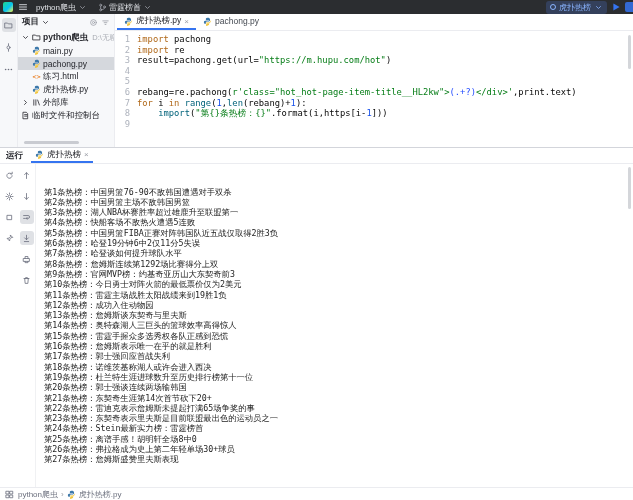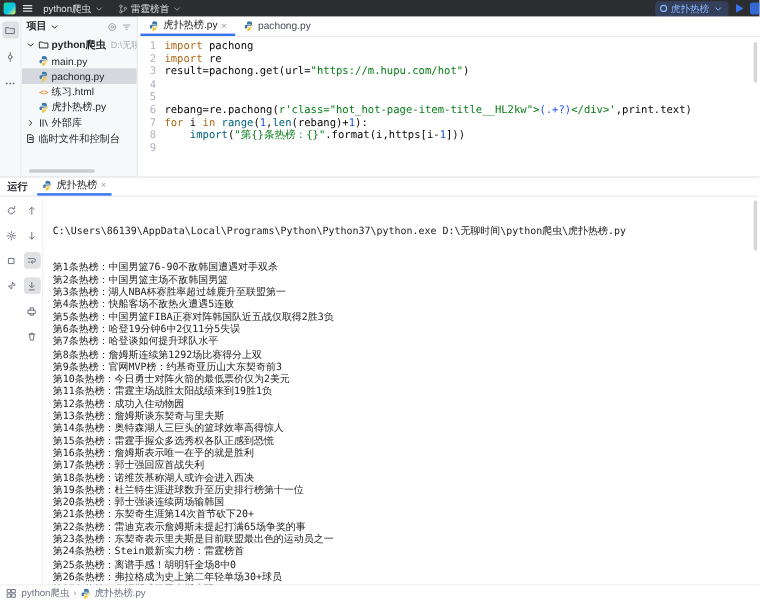--- a/index.html
+++ b/index.html
@@ -382,21 +382,20 @@
           </div>
           <div class="rtb-btn">
             <span class="icon s9">
               <svg viewBox="0 0 10 10" fill="none" stroke="currentColor" stroke-width="0.9" stroke-linecap="round" stroke-linejoin="round">
                 <path d="M2.2 2.8h5.6M4 2.8V1.8h2v1M3 2.8l.5 5.4h3L7 2.8"></path>
               </svg>
             </span>
           </div>
         </div>
       <div class="console" id="console">
-        <div class="cmdline">C:\Users\86139\AppData\Local\Programs\Python\Python37\python.exe D:\无聊时间\python爬虫\虎扑热榜.py</div>
       <div>第1条热榜：中国男篮76-90不敌韩国遭遇对手双杀</div><div>第2条热榜：中国男篮主场不敌韩国男篮</div><div>第3条热榜：湖人NBA杯赛胜率超过雄鹿升至联盟第一</div><div>第4条热榜：快船客场不敌热火遭遇5连败</div><div>第5条热榜：中国男篮FIBA正赛对阵韩国队近五战仅取得2胜3负</div><div>第6条热榜：哈登19分钟6中2仅11分5失误</div><div>第7条热榜：哈登谈如何提升球队水平</div><div>第8条热榜：詹姆斯连续第1292场比赛得分上双</div><div>第9条热榜：官网MVP榜：约基奇亚历山大东契奇前3</div><div>第10条热榜：今日勇士对阵火箭的最低票价仅为2美元</div><div>第11条热榜：雷霆主场战胜太阳战绩来到19胜1负</div><div>第12条热榜：成功入住动物园</div><div>第13条热榜：詹姆斯谈东契奇与里夫斯</div><div>第14条热榜：奥特森湖人三巨头的篮球效率高得惊人</div><div>第15条热榜：雷霆手握众多选秀权各队正感到恐慌</div><div>第16条热榜：詹姆斯表示唯一在乎的就是胜利</div><div>第17条热榜：郭士强回应首战失利</div><div>第18条热榜：诺维茨基称湖人或许会进入西决</div><div>第19条热榜：杜兰特生涯进球数升至历史排行榜第十一位</div><div>第20条热榜：郭士强谈连续两场输韩国</div><div>第21条热榜：东契奇生涯第14次首节砍下20+</div><div>第22条热榜：雷迪克表示詹姆斯未提起打满65场争奖的事</div><div>第23条热榜：东契奇表示里夫斯是目前联盟最出色的运动员之一</div><div>第24条热榜：Stein最新实力榜：雷霆榜首</div><div>第25条热榜：离谱手感！胡明轩全场8中0</div><div>第26条热榜：弗拉格成为史上第二年轻单场30+球员</div><div>第27条热榜：詹姆斯盛赞里夫斯表现</div></div>
       <div class="cvscroll"></div>
     </div>
   </div>
 
   <div class="statusbar">
     <span class="icon s9" id="i-grid">
         <svg viewBox="0 0 10 10" fill="none" stroke="currentColor" stroke-width="0.9" stroke-linecap="round" stroke-linejoin="round">
           <rect x="1.4" y="1.4" width="3" height="3"></rect>
           <rect x="5.6" y="1.4" width="3" height="3"></rect>

